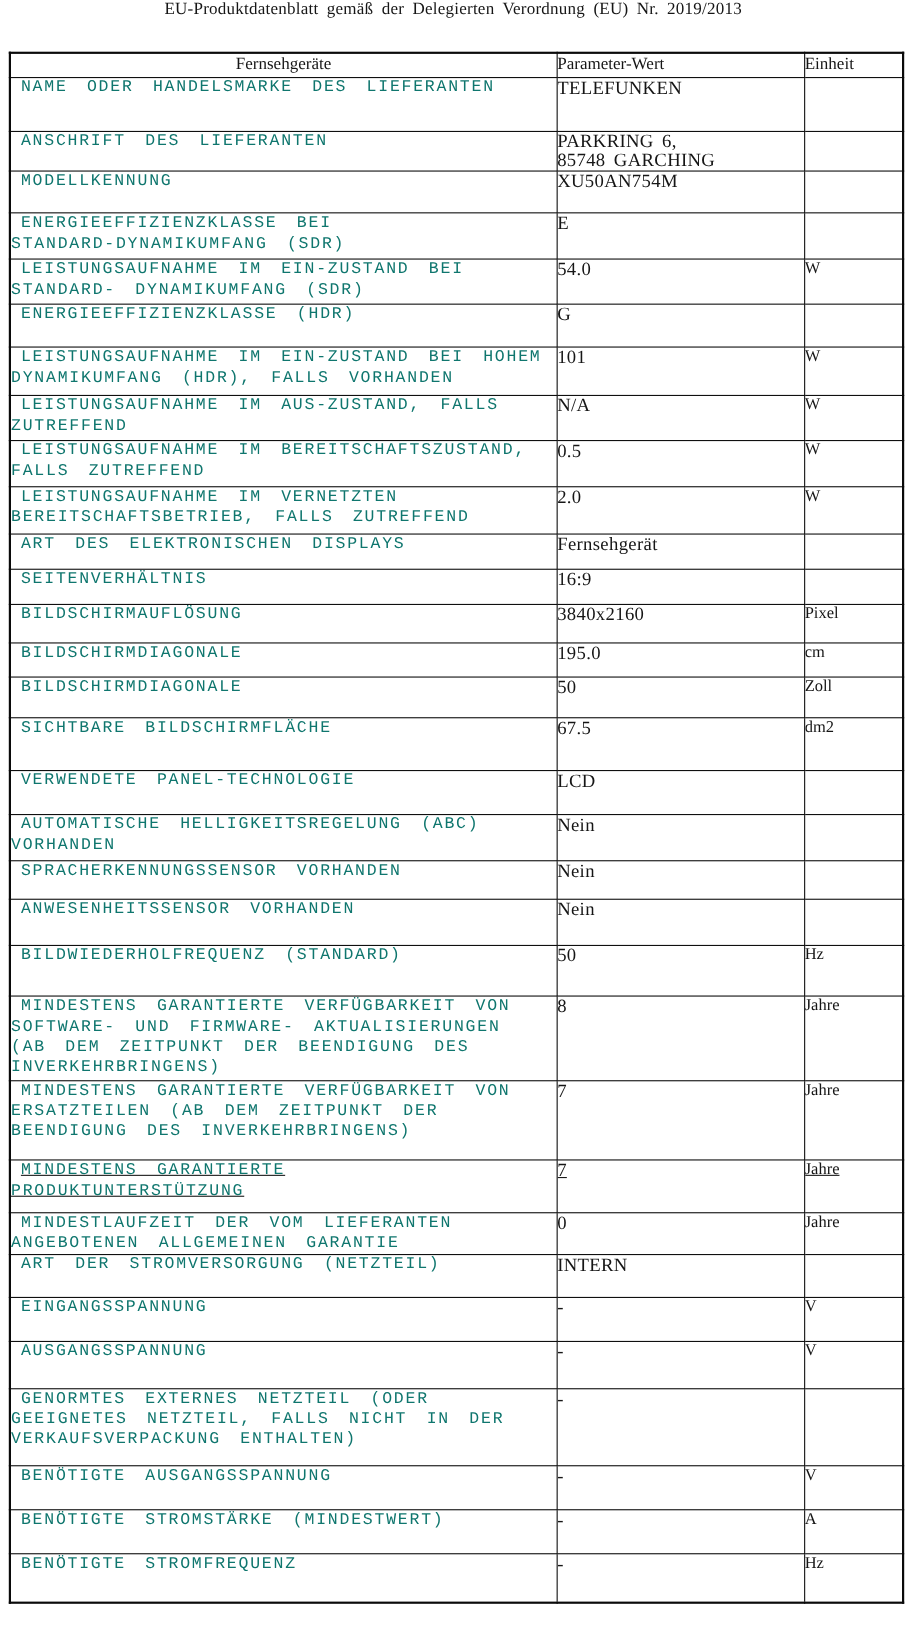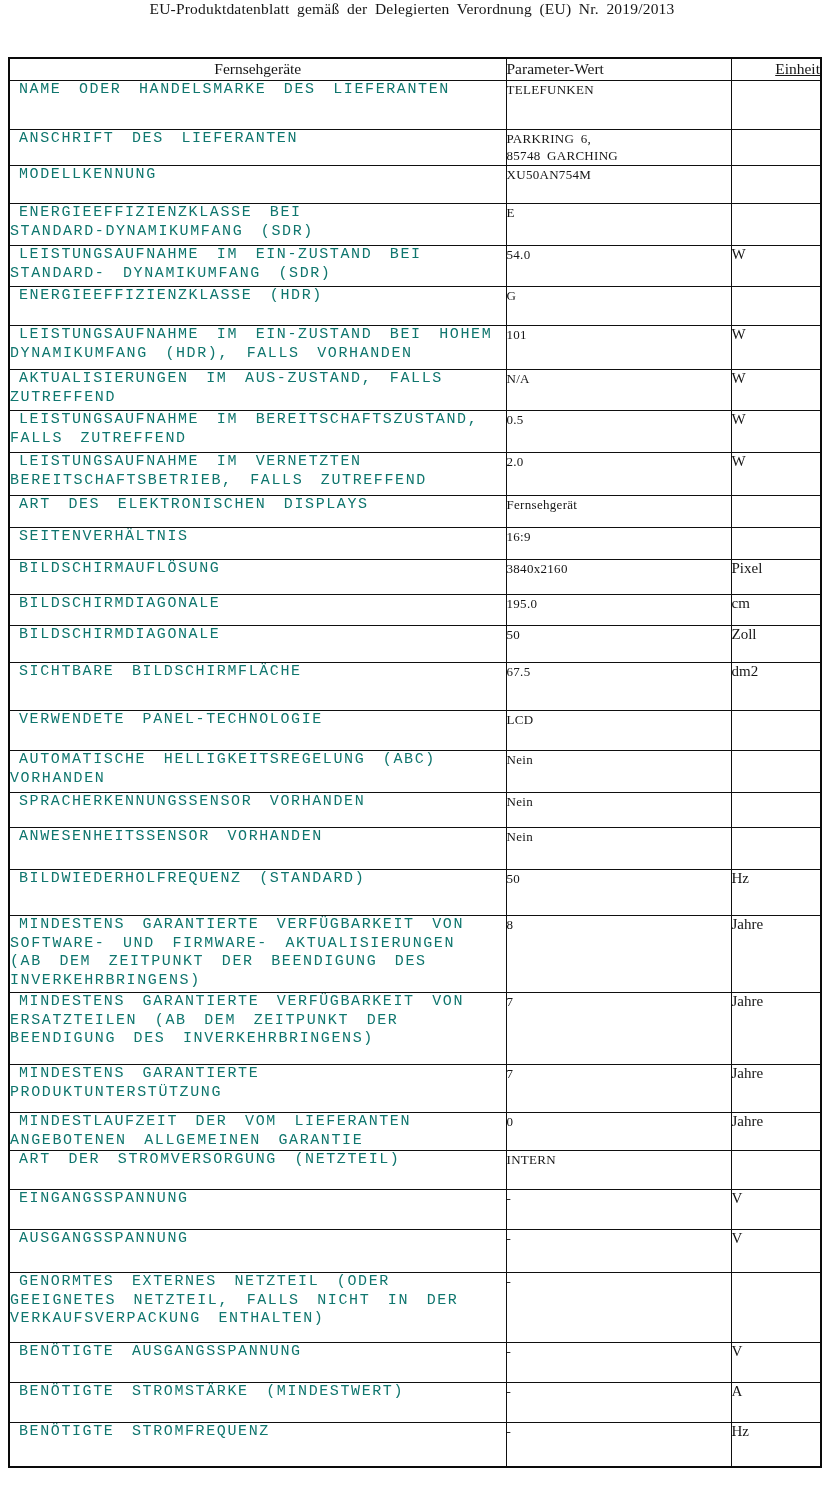--- a/index.html
+++ b/index.html
@@ -23,21 +23,21 @@
     font-size: 15.5px;
     font-weight: normal;
     letter-spacing: 0.2px;
     word-spacing: 3.5px;
     color: #161616;
     margin: 0;
   }
   table.datasheet {
     position: absolute;
     left: 8px;
-    top: 57px;
+    top: 47px;
     width: 812px;
     border-collapse: collapse;
     table-layout: fixed;
     border: 2.5px solid #0a0a0a;
   }
   table.datasheet col.c-label { width: 497px; }
   table.datasheet col.c-value { width: 225px; }
   table.datasheet col.c-unit  { width: 90px; }
 
   table.datasheet th,
@@ -50,35 +50,35 @@
   thead th {
     font-weight: normal;
     font-size: 15.5px;
     color: #161616;
     height: 21px;
     line-height: 20px;
     white-space: nowrap;
   }
   th.h-label { text-align: center; }
   th.h-value { text-align: left; padding-left: 7px; }
-  th.h-unit  { text-align: right; text-decoration: underline; }
+  th.h-unit  { text-align: left; }
 
   td.param-label {
     font-family: "Liberation Mono", monospace;
     font-size: 15px;
     line-height: 18.5px;
     letter-spacing: 1.6px;
     word-spacing: 7px;
     color: #0f766e;
     white-space: pre-line;
     padding: 4px 2px 2px 3px;
     text-indent: 9px;
   }
   td.param-value {
-    font-size: 13px;
+    font-size: 17px;
     line-height: 17px;
     letter-spacing: 0.3px;
     word-spacing: 3px;
     color: #161616;
     white-space: pre-line;
     padding: 4px 3px 2px 7px;
   }
   td.param-unit {
     font-size: 15px;
     line-height: 17px;
@@ -139,21 +139,21 @@
           <td class="param-value">G</td>
           <td class="param-unit"></td>
         </tr>
         <tr style="height: 44px;">
           <td class="param-label">LEISTUNGSAUFNAHME IM EIN-ZUSTAND BEI HOHEM
 DYNAMIKUMFANG (HDR), FALLS VORHANDEN</td>
           <td class="param-value">101</td>
           <td class="param-unit">W</td>
         </tr>
         <tr style="height: 41px;">
-          <td class="param-label">AKTUALISIERUNGEN IM AUS-ZUSTAND, FALLS
+          <td class="param-label">LEISTUNGSAUFNAHME IM AUS-ZUSTAND, FALLS
 ZUTREFFEND</td>
           <td class="param-value">N/A</td>
           <td class="param-unit">W</td>
         </tr>
         <tr style="height: 42px;">
           <td class="param-label">LEISTUNGSAUFNAHME IM BEREITSCHAFTSZUSTAND,
 FALLS ZUTREFFEND</td>
           <td class="param-value">0.5</td>
           <td class="param-unit">W</td>
         </tr>
@@ -227,21 +227,21 @@
           <td class="param-value">8</td>
           <td class="param-unit">Jahre</td>
         </tr>
         <tr style="height: 72px;">
           <td class="param-label">MINDESTENS GARANTIERTE VERFÜGBARKEIT VON
 ERSATZTEILEN (AB DEM ZEITPUNKT DER
 BEENDIGUNG DES INVERKEHRBRINGENS)</td>
           <td class="param-value">7</td>
           <td class="param-unit">Jahre</td>
         </tr>
-        <tr style="height: 48px;">
+        <tr style="height: 48px; text-decoration: underline;">
           <td class="param-label">MINDESTENS GARANTIERTE
 PRODUKTUNTERSTÜTZUNG</td>
           <td class="param-value">7</td>
           <td class="param-unit">Jahre</td>
         </tr>
         <tr style="height: 38px;">
           <td class="param-label">MINDESTLAUFZEIT DER VOM LIEFERANTEN
 ANGEBOTENEN ALLGEMEINEN GARANTIE</td>
           <td class="param-value">0</td>
           <td class="param-unit">Jahre</td>

